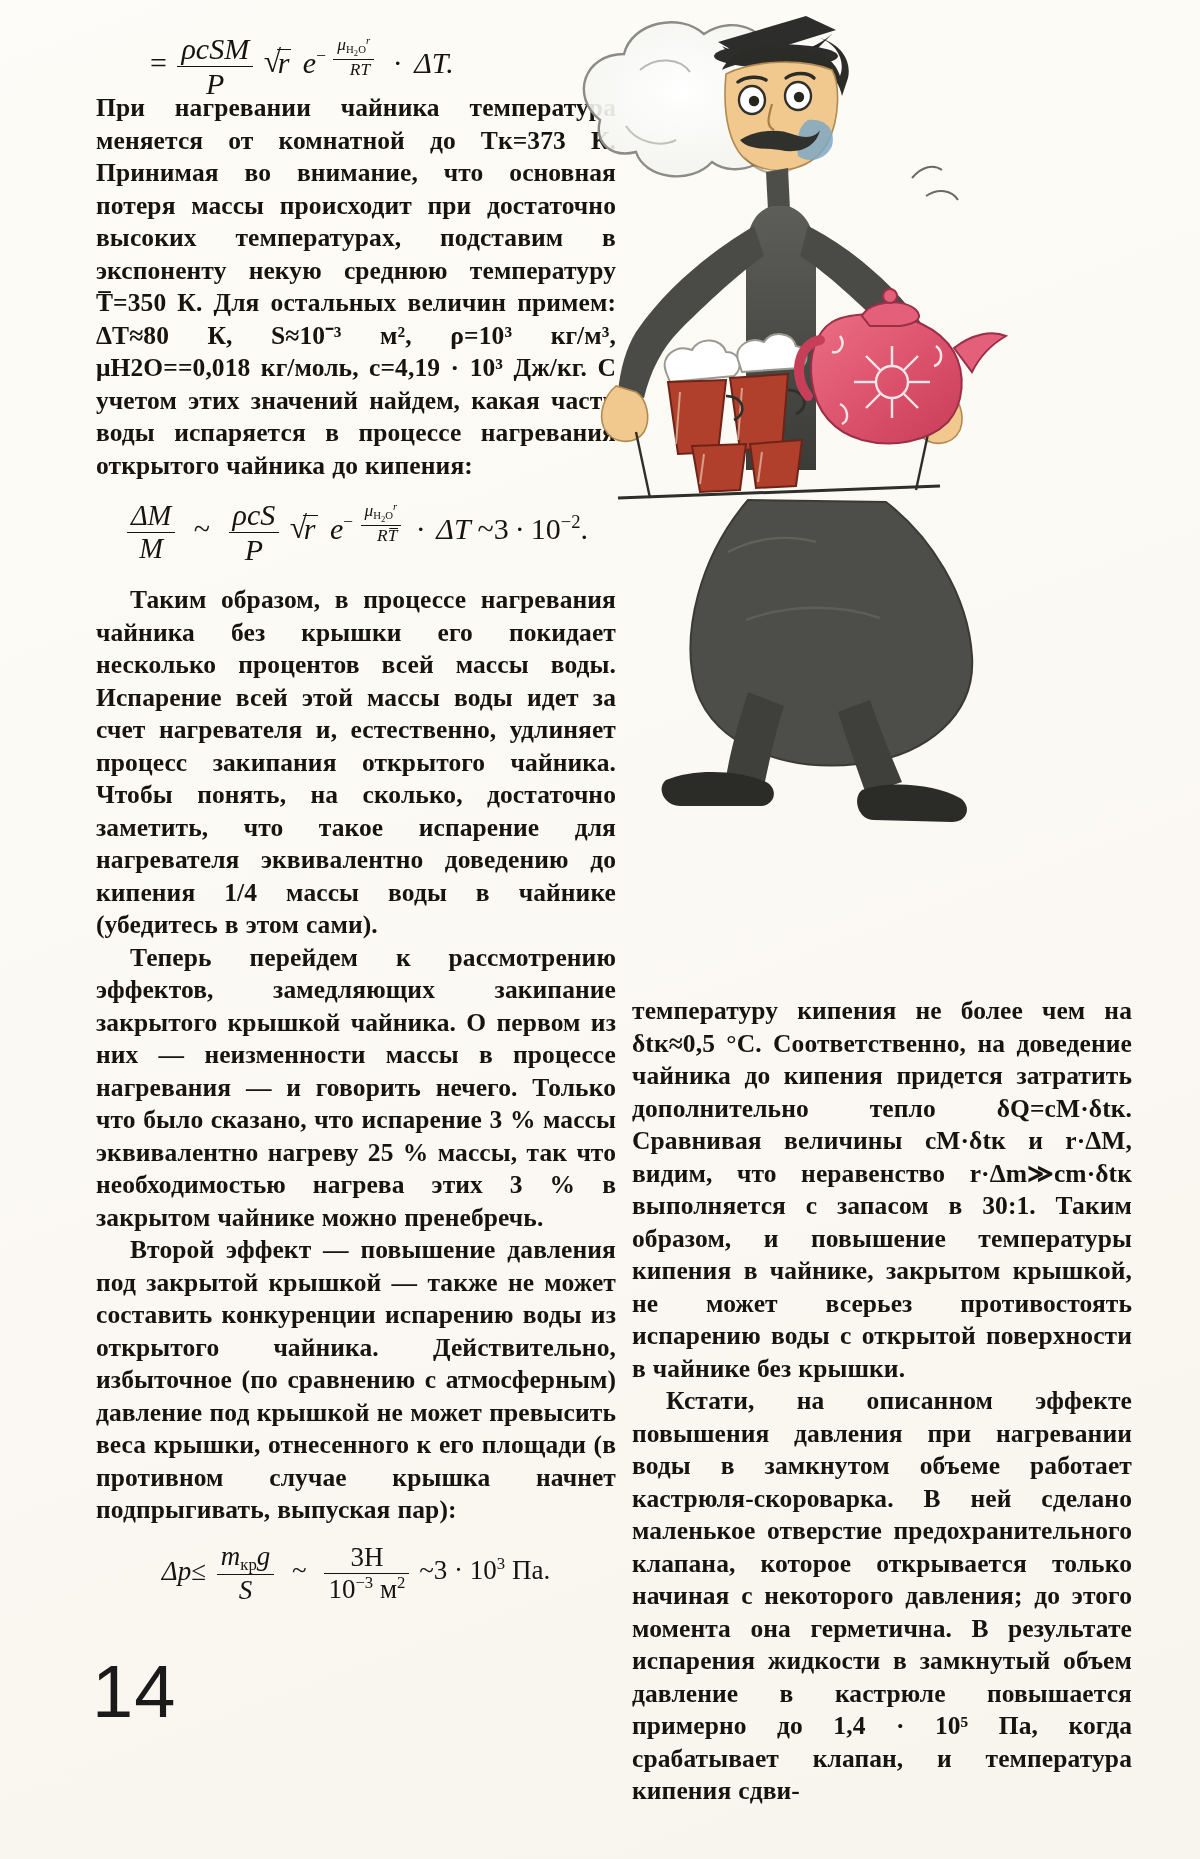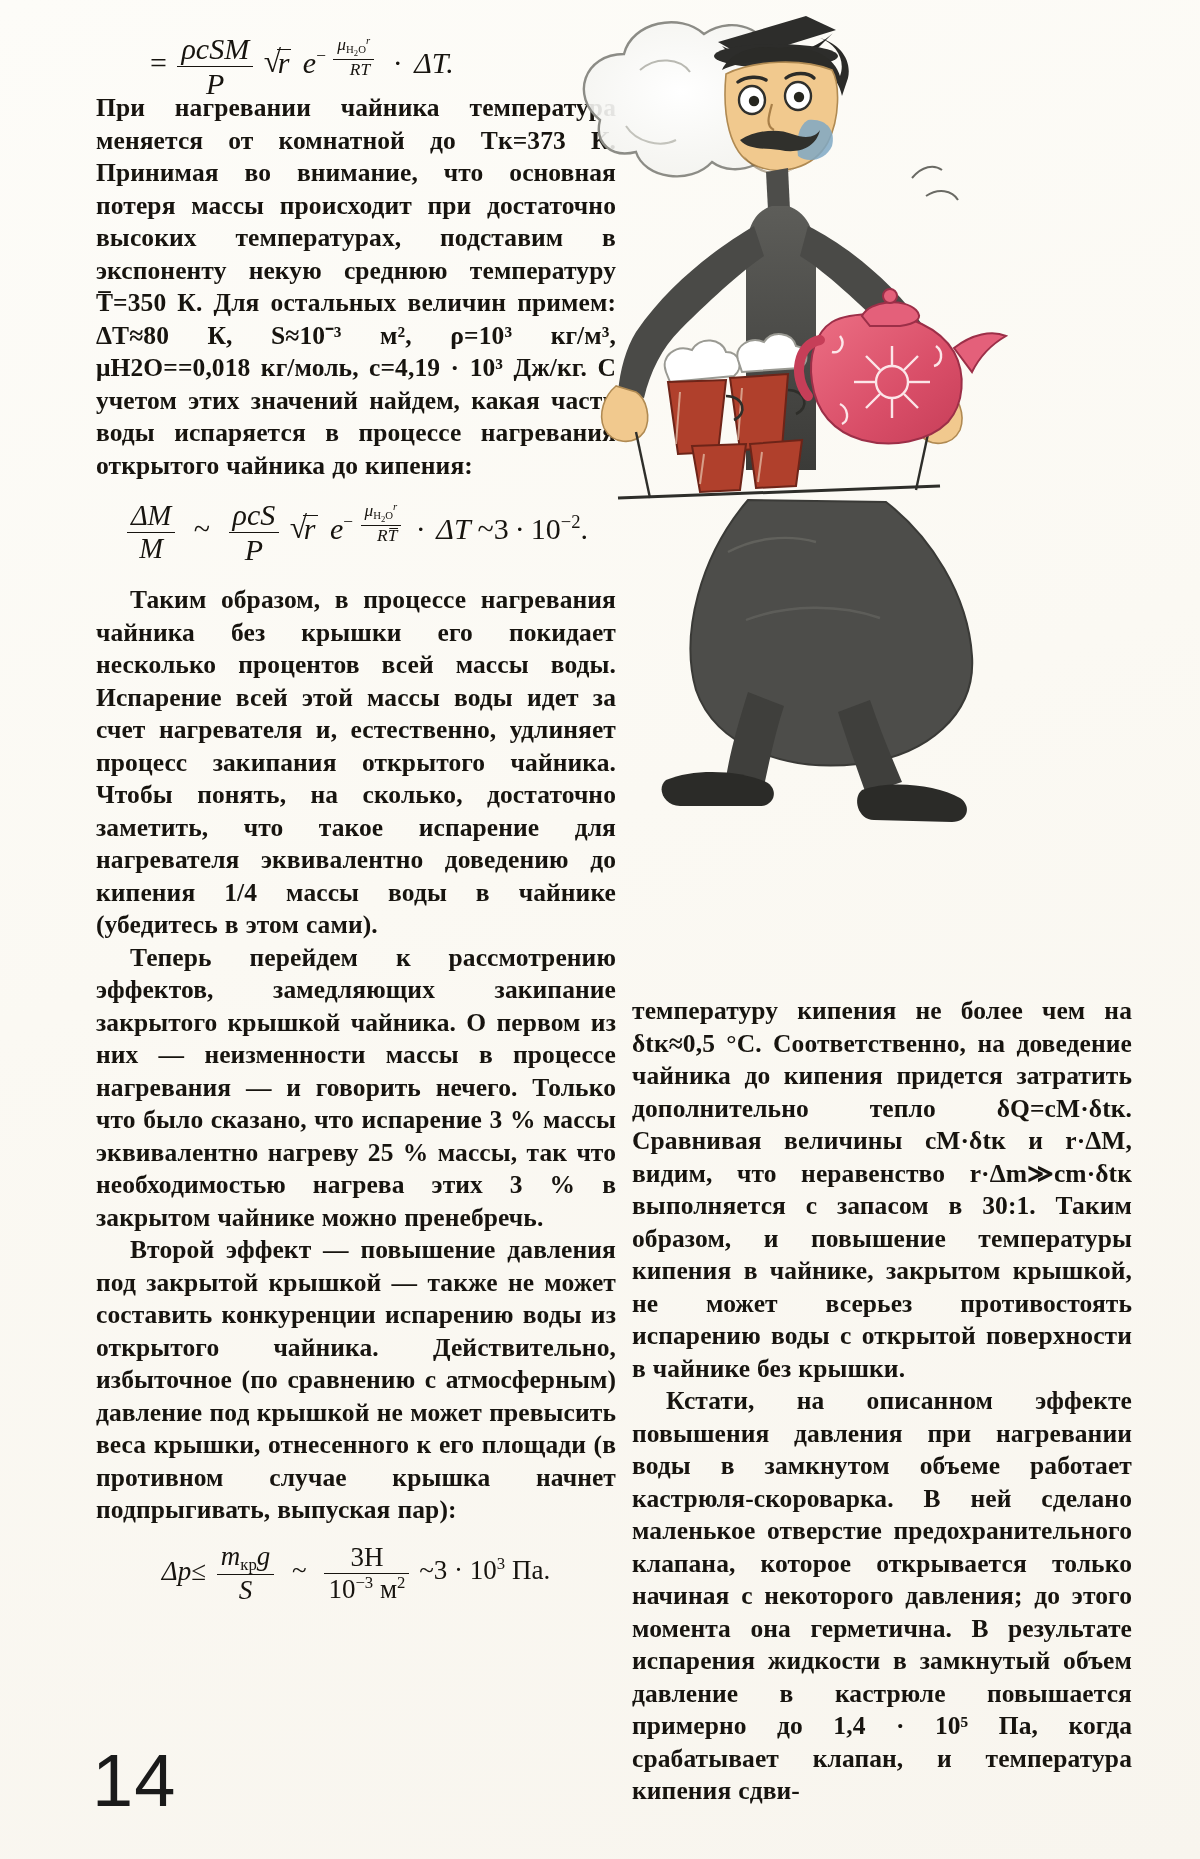--- a/index.html
+++ b/index.html
@@ -132,21 +132,21 @@
     width: 660px;
     height: 880px;
     overflow: hidden;
   }
   .illus svg { display: block; }
 
   
   .folio {
     position: absolute;
     left: 92px;
-    top: 1738px;
+    top: 1649px;
     font-family: "Liberation Sans", sans-serif;
     font-size: 74px;
     font-weight: 400;
     color: #1a1a1a;
     letter-spacing: 1px;
   }
 </style>
 </head>
 <body>
 

